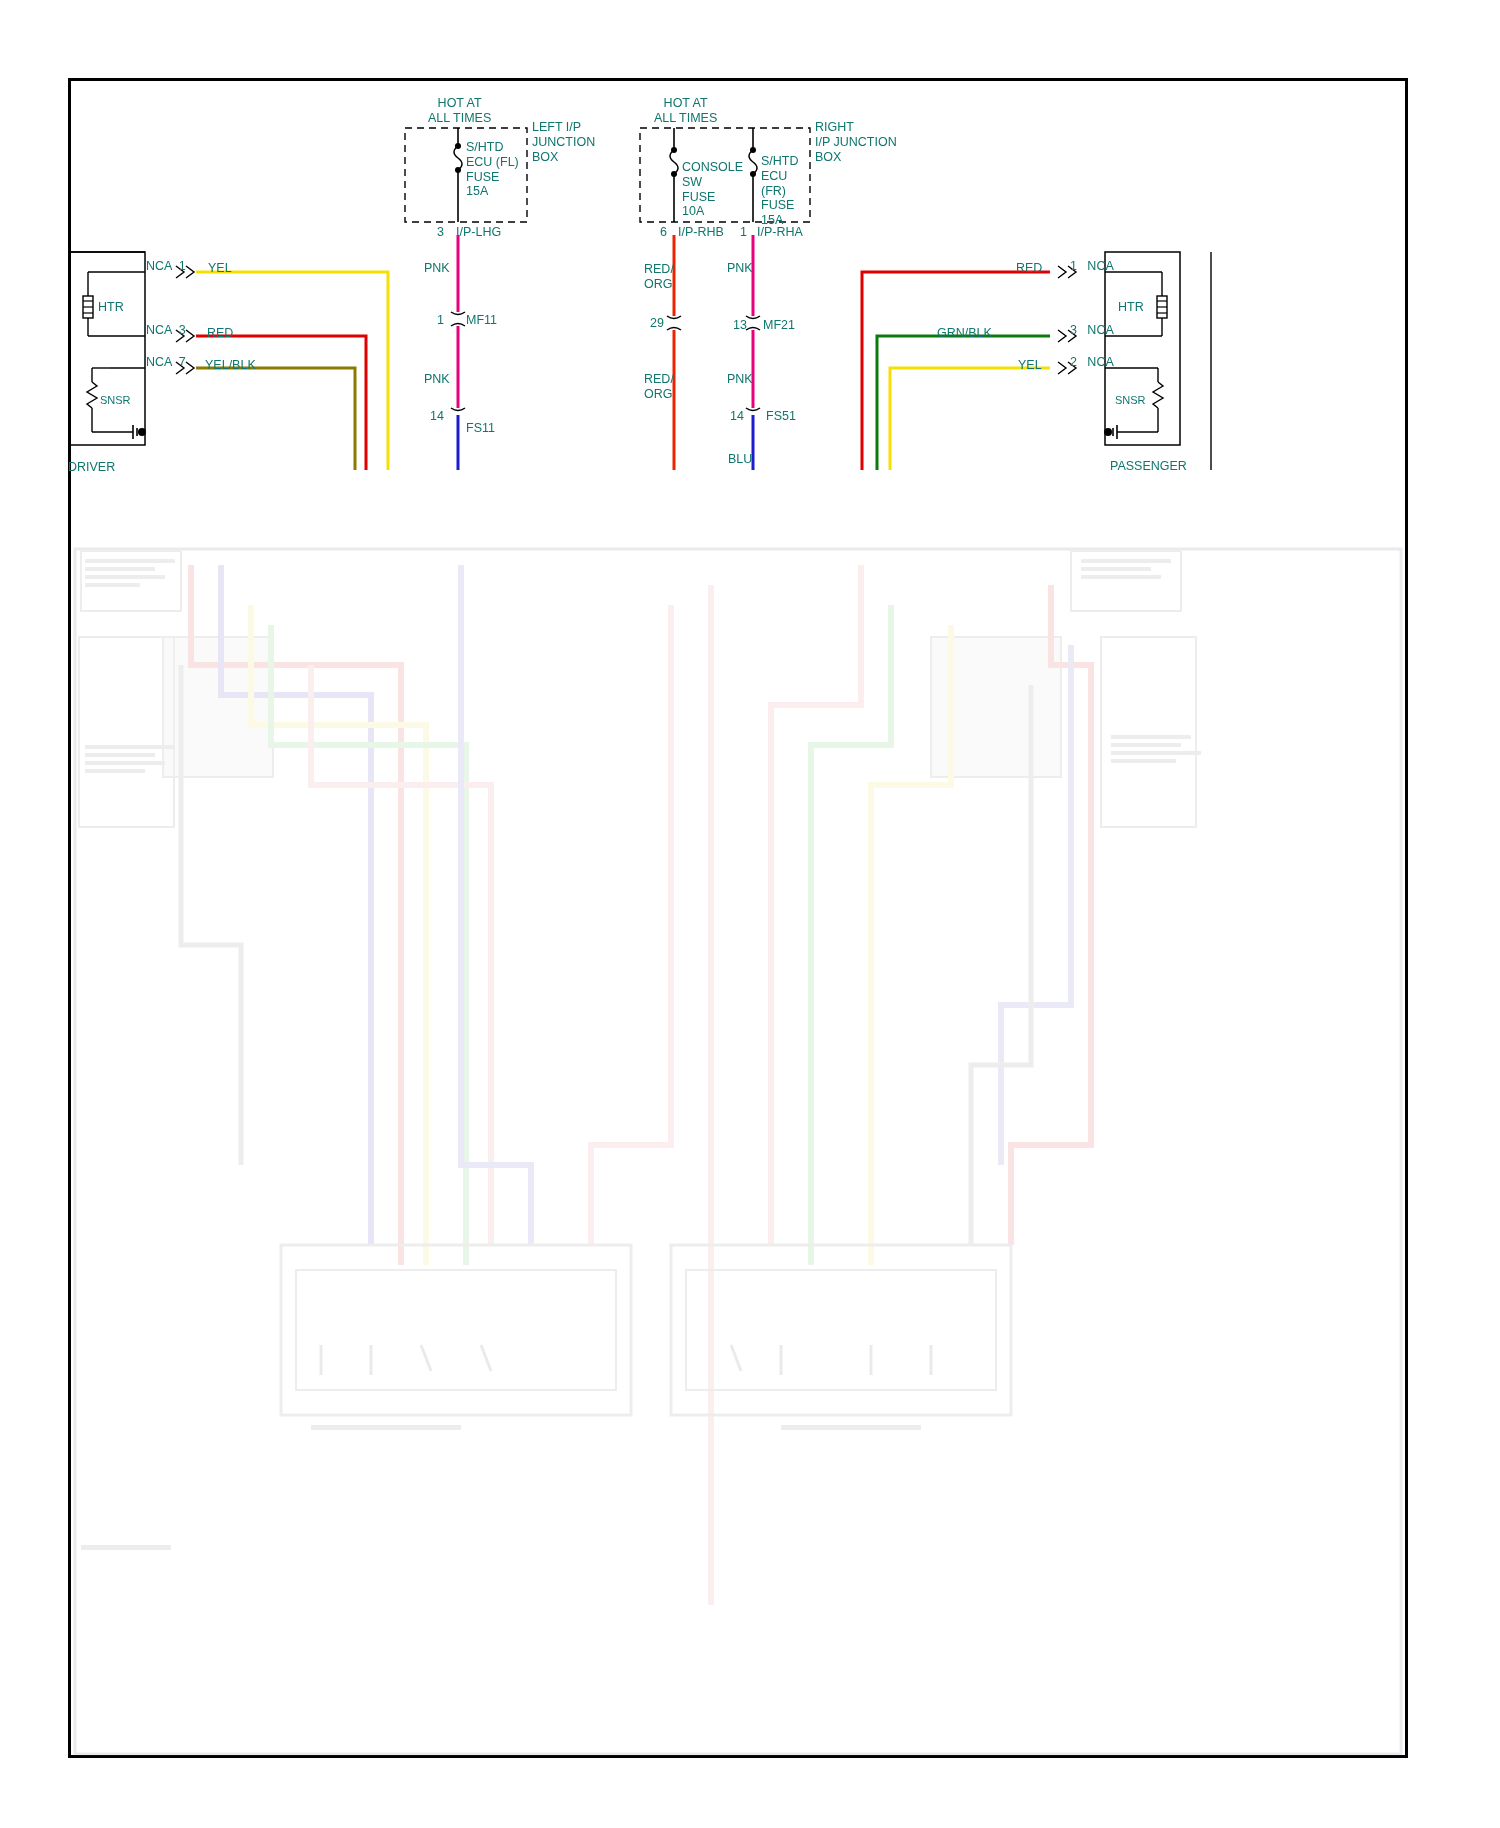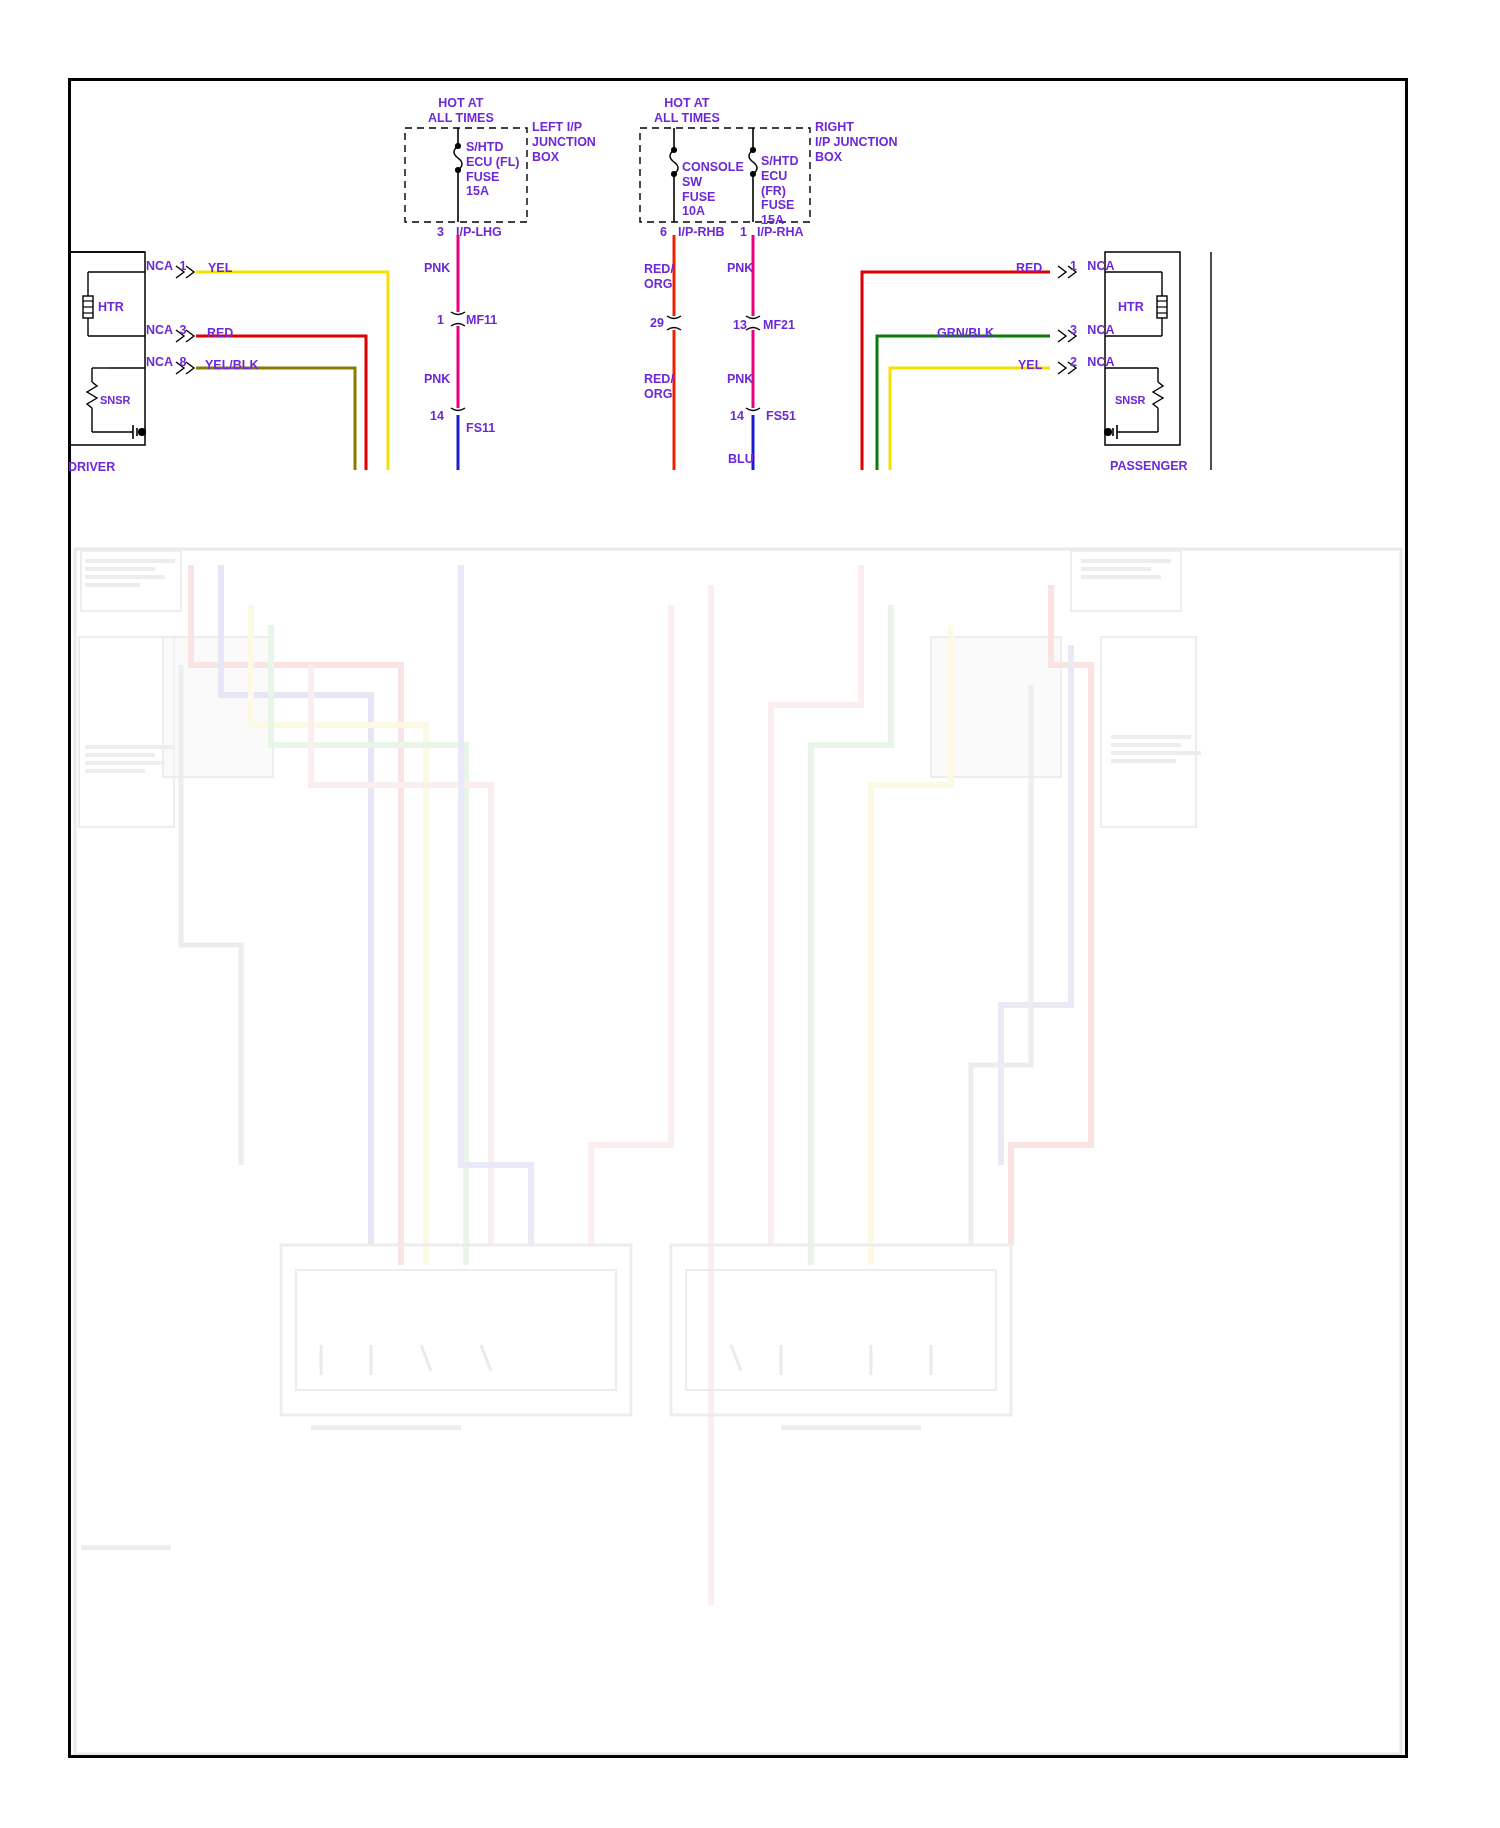--- a/index.html
+++ b/index.html
@@ -32,24 +32,23 @@
     position: absolute;
     left: 71px; top: 545px;
     width: 1334px; height: 1213px;
     opacity: 0.17;
     overflow: hidden;
     pointer-events: none;
   }
   .lbl {
     position: absolute;
     font-size: 12.5px;
-    color: #6d28d9;
+    color: #0f766e;
     line-height: 1.18;
     white-space: pre;
-    font-weight: bold;
   }
   .lbl.sm { font-size: 11px; }
   svg.ov {
     position: absolute;
     left: 0; top: 0;
     width: 1500px; height: 1828px;
     overflow: visible;
   }
   .faded-svg { position:absolute; left:0; top:0; width:1334px; height:1213px; }
 </style>
@@ -210,21 +209,21 @@
   <div class="lbl" style="left:456px; top:225px;text-align:center;">I/P-LHG</div>
   <div class="lbl" style="left:678px; top:225px;">I/P-RHB</div>
   <div class="lbl" style="left:757px; top:225px;">I/P-RHA</div>
   <div class="lbl" style="left:466px; top:313px;">MF11</div>
   <div class="lbl" style="left:763px; top:318px;">MF21</div>
   <div class="lbl" style="left:466px; top:409px;margin-top:12px;">FS11</div>
   <div class="lbl" style="left:766px; top:409px;">FS51</div>
 
   <div class="lbl" style="left:146px; top:259px;">NCA  1</div>
   <div class="lbl" style="left:146px; top:323px;">NCA  3</div>
-  <div class="lbl" style="left:146px; top:355px;">NCA  8</div>
+  <div class="lbl" style="left:146px; top:355px;">NCA  7</div>
   <div class="lbl" style="left:98px; top:300px;">HTR</div>
   <div class="lbl sm" style="left:100px; top:394px;">SNSR</div>
   <div class="lbl" style="left:68px; top:460px;">DRIVER</div>
 
   <div class="lbl" style="left:1070px; top:259px;">1   NCA</div>
   <div class="lbl" style="left:1070px; top:323px;">3   NCA</div>
   <div class="lbl" style="left:1070px; top:355px;">2   NCA</div>
   <div class="lbl" style="left:1118px; top:300px;">HTR</div>
   <div class="lbl sm" style="left:1115px; top:394px;">SNSR</div>
   <div class="lbl" style="left:1110px; top:459px;">PASSENGER</div>

